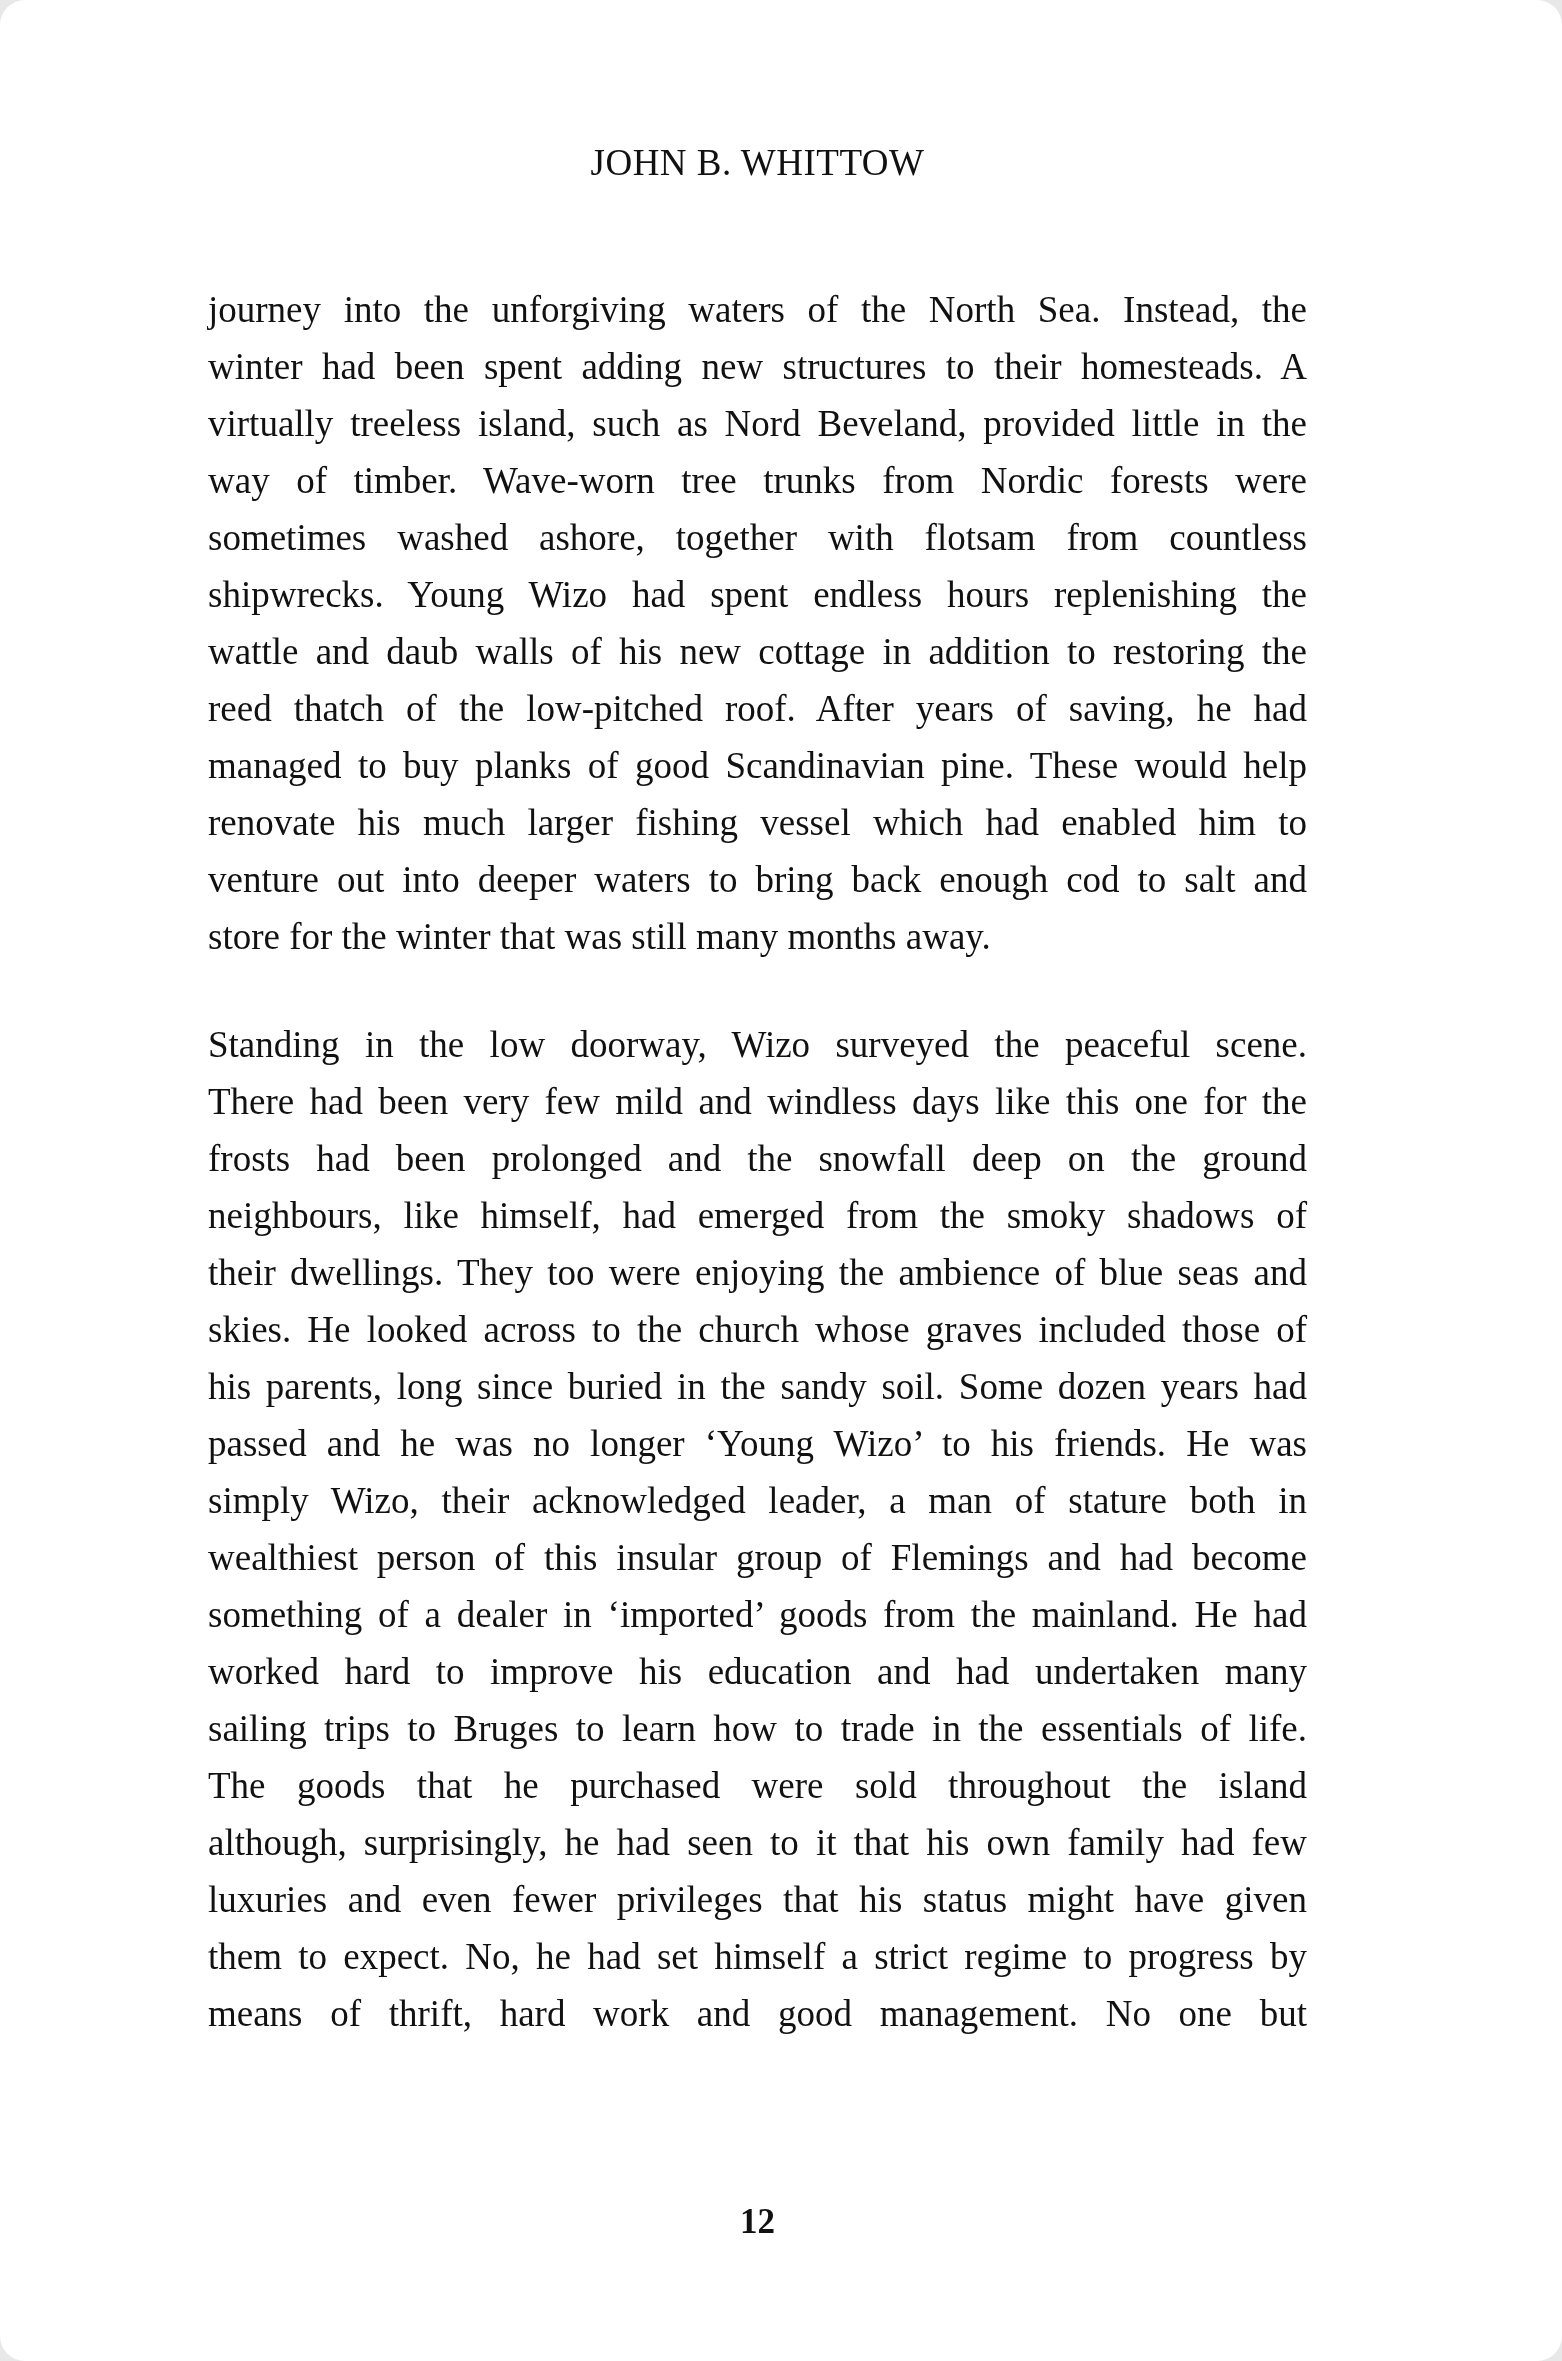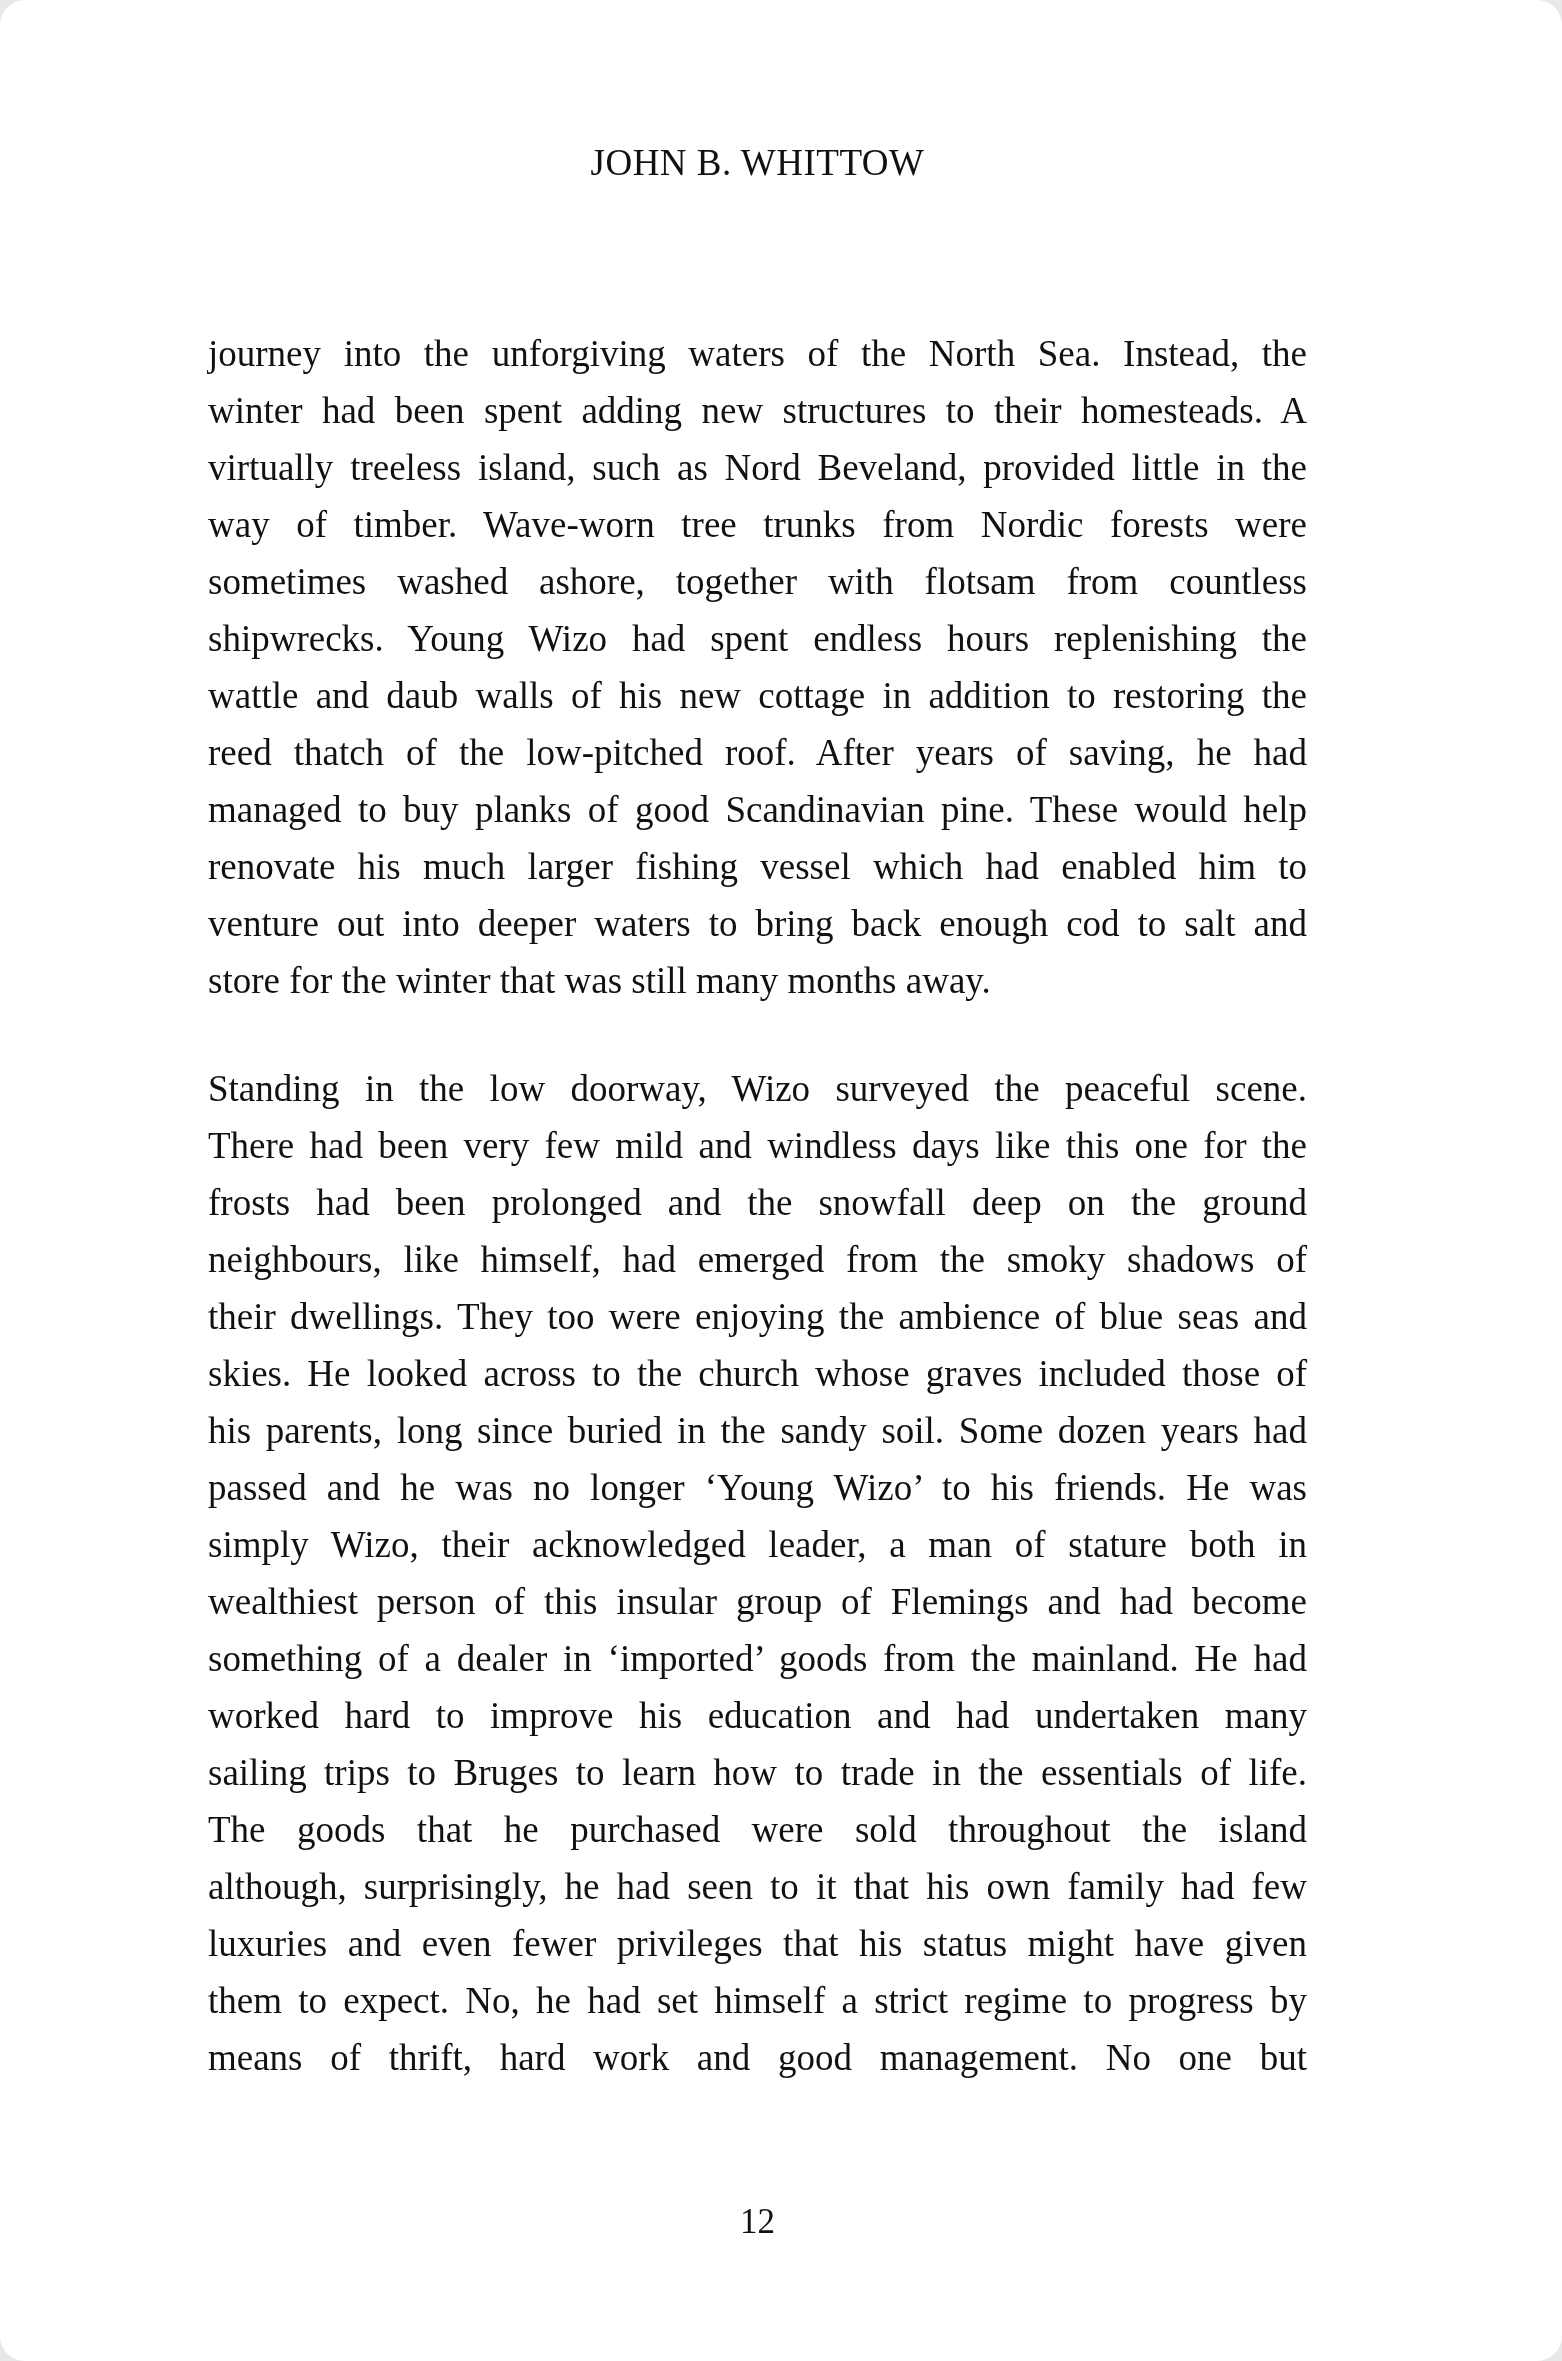--- a/index.html
+++ b/index.html
@@ -26,21 +26,20 @@
     font-size: 37px;
     letter-spacing: 0.5px;
     line-height: 1.1;
     white-space: nowrap;
   }
   .textblock {
     position: absolute;
     left: 208px;
     top: 281px;
     width: 1099px;
-    margin-top: 44px;
   }
   .paragraph {
     margin: 0;
   }
   .paragraph + .paragraph {
     margin-top: 51px;
   }
   .line {
     font-size: 37px;
     line-height: 57px;
@@ -53,20 +52,21 @@
     text-align-last: left;
   }
   .page-number {
     position: absolute;
     left: 208px;
     width: 1099px;
     top: 2203px;
     text-align: center;
     font-size: 35px;
     line-height: 1.1;
+    font-weight: bold;
   }
 </style>
 </head>
 <body>
 
 <div class="page" style="--paper: #ffffff; --ink: #111111;">
   <div class="running-header">JOHN B. WHITTOW</div>
 
   <div class="textblock" id="textblock">
       <div class="paragraph">

